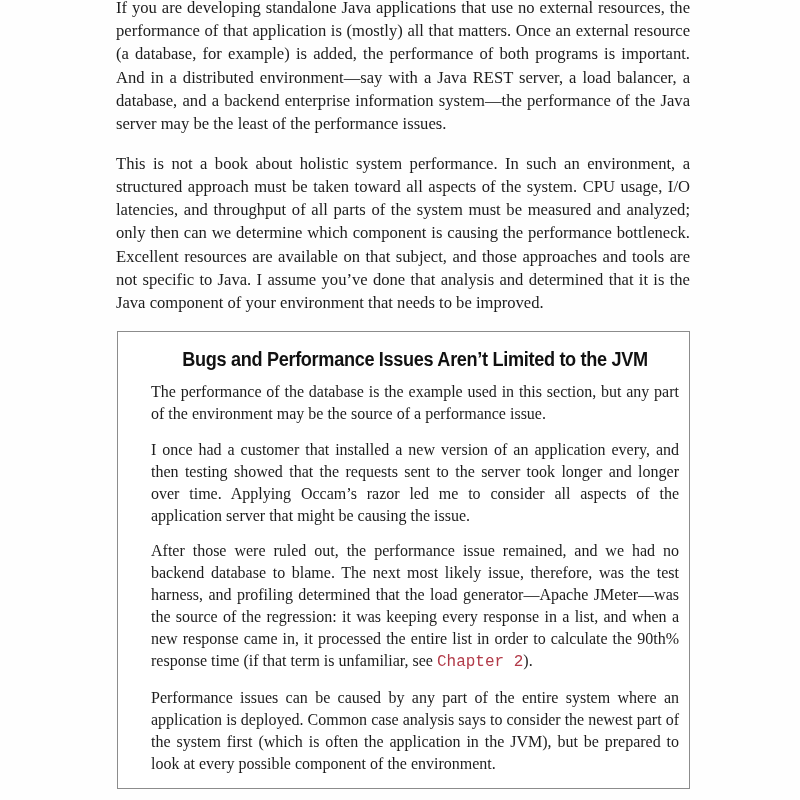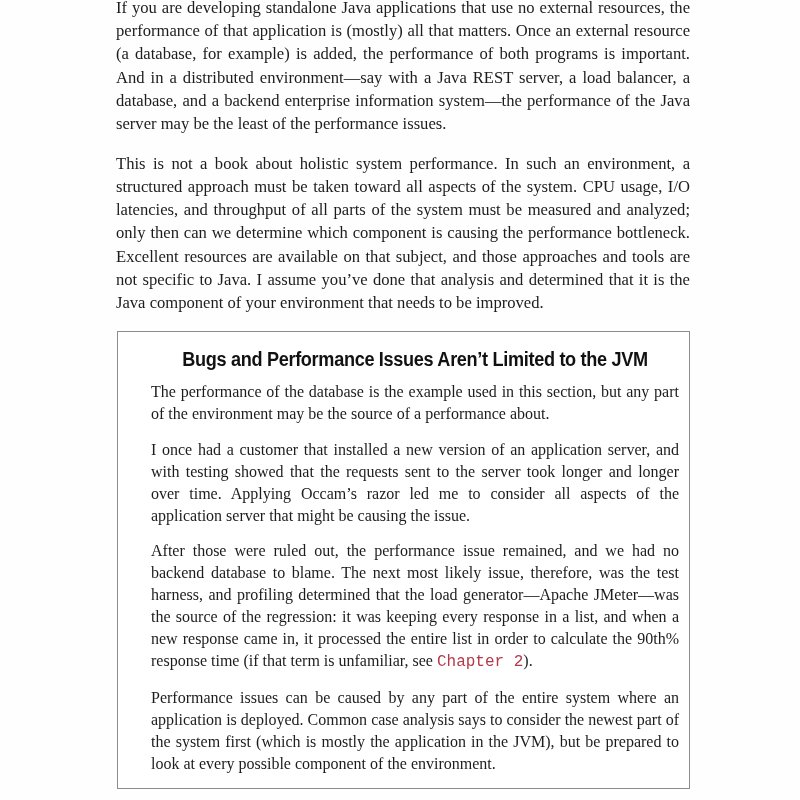--- a/index.html
+++ b/index.html
@@ -96,24 +96,24 @@
   <div class="content">
 
     <p class="body-para">If you are developing standalone Java applications that use no external resources, the performance of that application is (mostly) all that matters. Once an external resource (a database, for example) is added, the performance of both programs is important. And in a distributed environment—say with a Java REST server, a load balancer, a database, and a backend enterprise information system—the performance of the Java server may be the least of the performance issues.</p>
 
     <p class="body-para">This is not a book about holistic system performance. In such an environment, a structured approach must be taken toward all aspects of the system. CPU usage, I/O latencies, and throughput of all parts of the system must be measured and analyzed; only then can we determine which component is causing the performance bottleneck. Excellent resources are available on that subject, and those approaches and tools are not specific to Java. I assume you’ve done that analysis and determined that it is the Java component of your environment that needs to be improved.</p>
 
     <div class="sidebar-box" style="border-color: rgb(140, 140, 140); padding-left: 32px;">
 
       <div class="sidebar-title">Bugs and Performance Issues Aren’t Limited to the JVM</div>
 
-      <p class="sidebar-para">The performance of the database is the example used in this section, but any part of the environment may be the source of a performance about.</p>
+      <p class="sidebar-para">The performance of the database is the example used in this section, but any part of the environment may be the source of a performance issue.</p>
 
-      <p class="sidebar-para">I once had a customer that installed a new version of an application server, and with testing showed that the requests sent to the server took longer and longer over time. Applying Occam’s razor led me to consider all aspects of the application server that might be causing the issue.</p>
+      <p class="sidebar-para">I once had a customer that installed a new version of an application every, and then testing showed that the requests sent to the server took longer and longer over time. Applying Occam’s razor led me to consider all aspects of the application server that might be causing the issue.</p>
 
       <p class="sidebar-para"><span>After those were ruled out, the performance issue remained, and we had no backend database to blame. The next most likely issue, therefore, was the test harness, and profiling determined that the load generator—Apache JMeter—was the source of the regression: it was keeping every response in a list, and when a new response came in, it processed the entire list in order to calculate the 90th% response time (if that term is unfamiliar, see </span><a class="xref" href="#" style="text-decoration: none; color: rgb(178, 58, 72);">Chapter 2</a><span>).</span></p>
 
-      <p class="sidebar-para">Performance issues can be caused by any part of the entire system where an application is deployed. Common case analysis says to consider the newest part of the system first (which is mostly the application in the JVM), but be prepared to look at every possible component of the environment.</p>
+      <p class="sidebar-para">Performance issues can be caused by any part of the entire system where an application is deployed. Common case analysis says to consider the newest part of the system first (which is often the application in the JVM), but be prepared to look at every possible component of the environment.</p>
 
     </div>
 
   </div>
 </div>
 
 </body></html>

